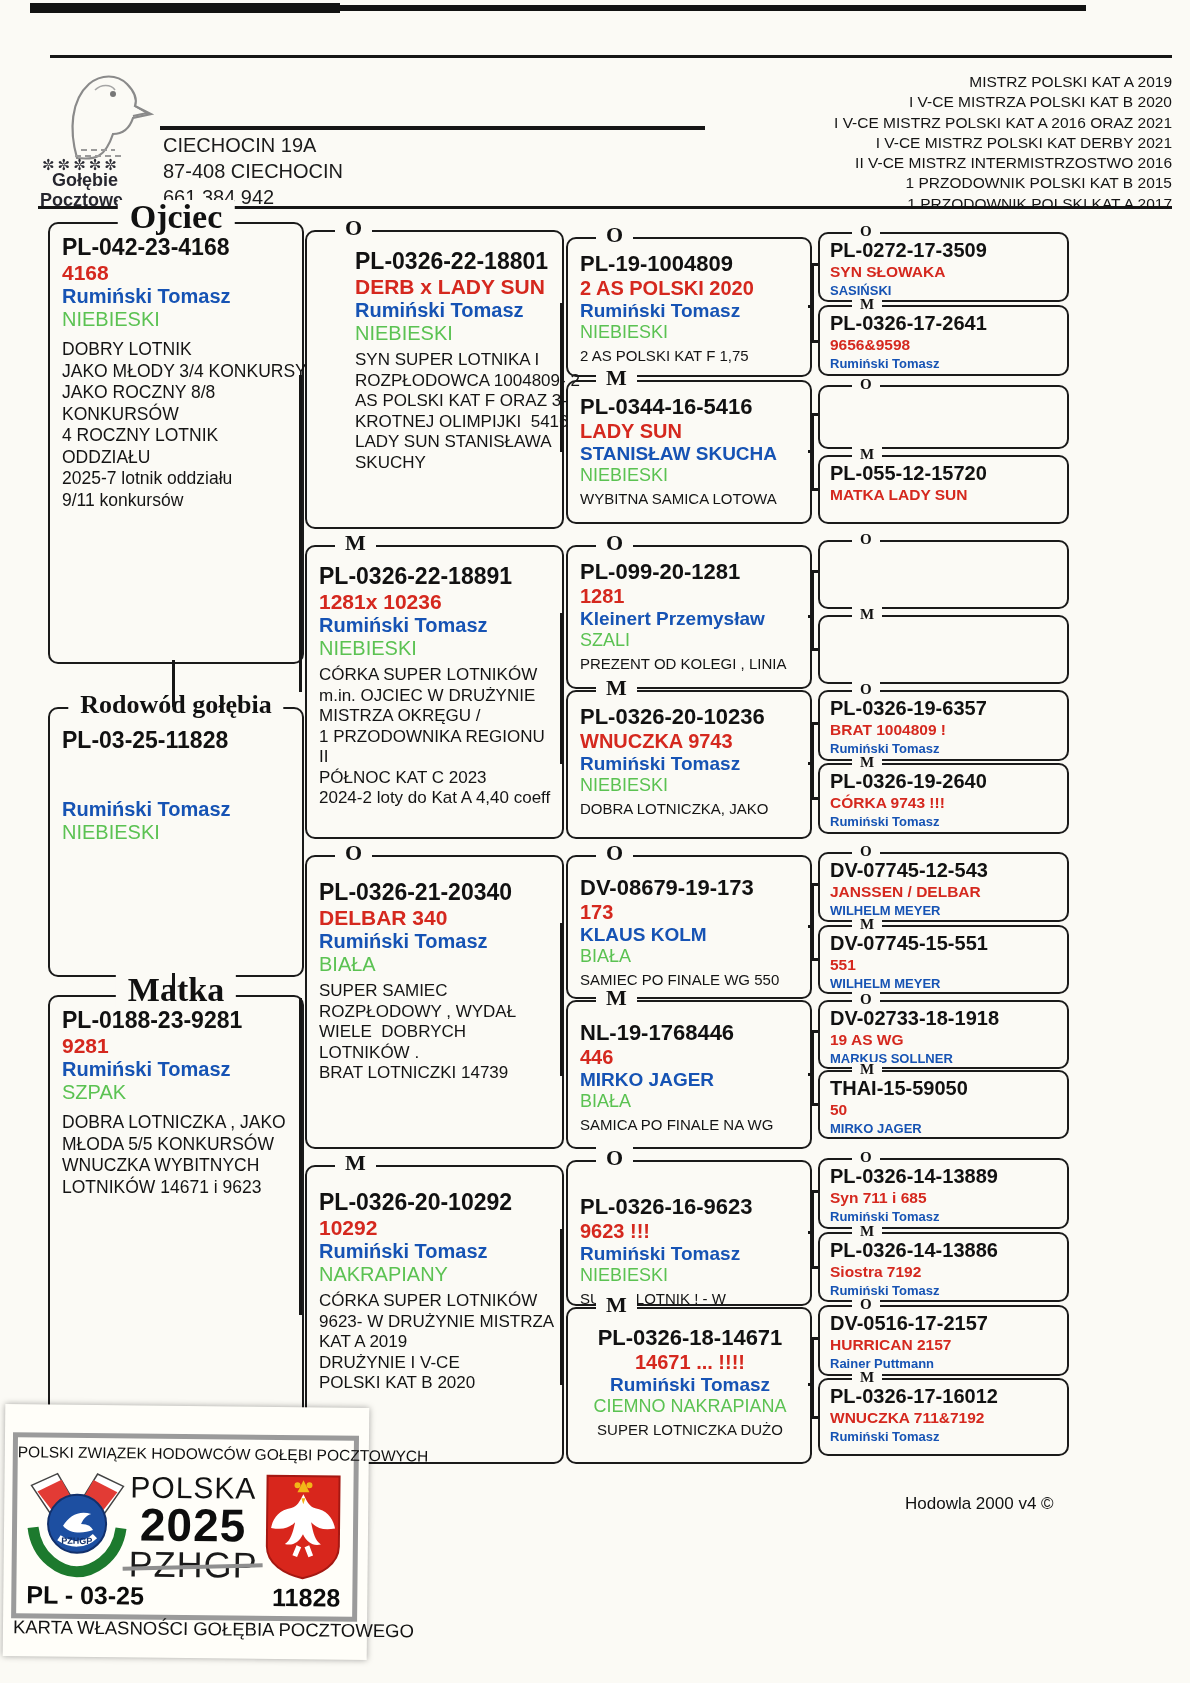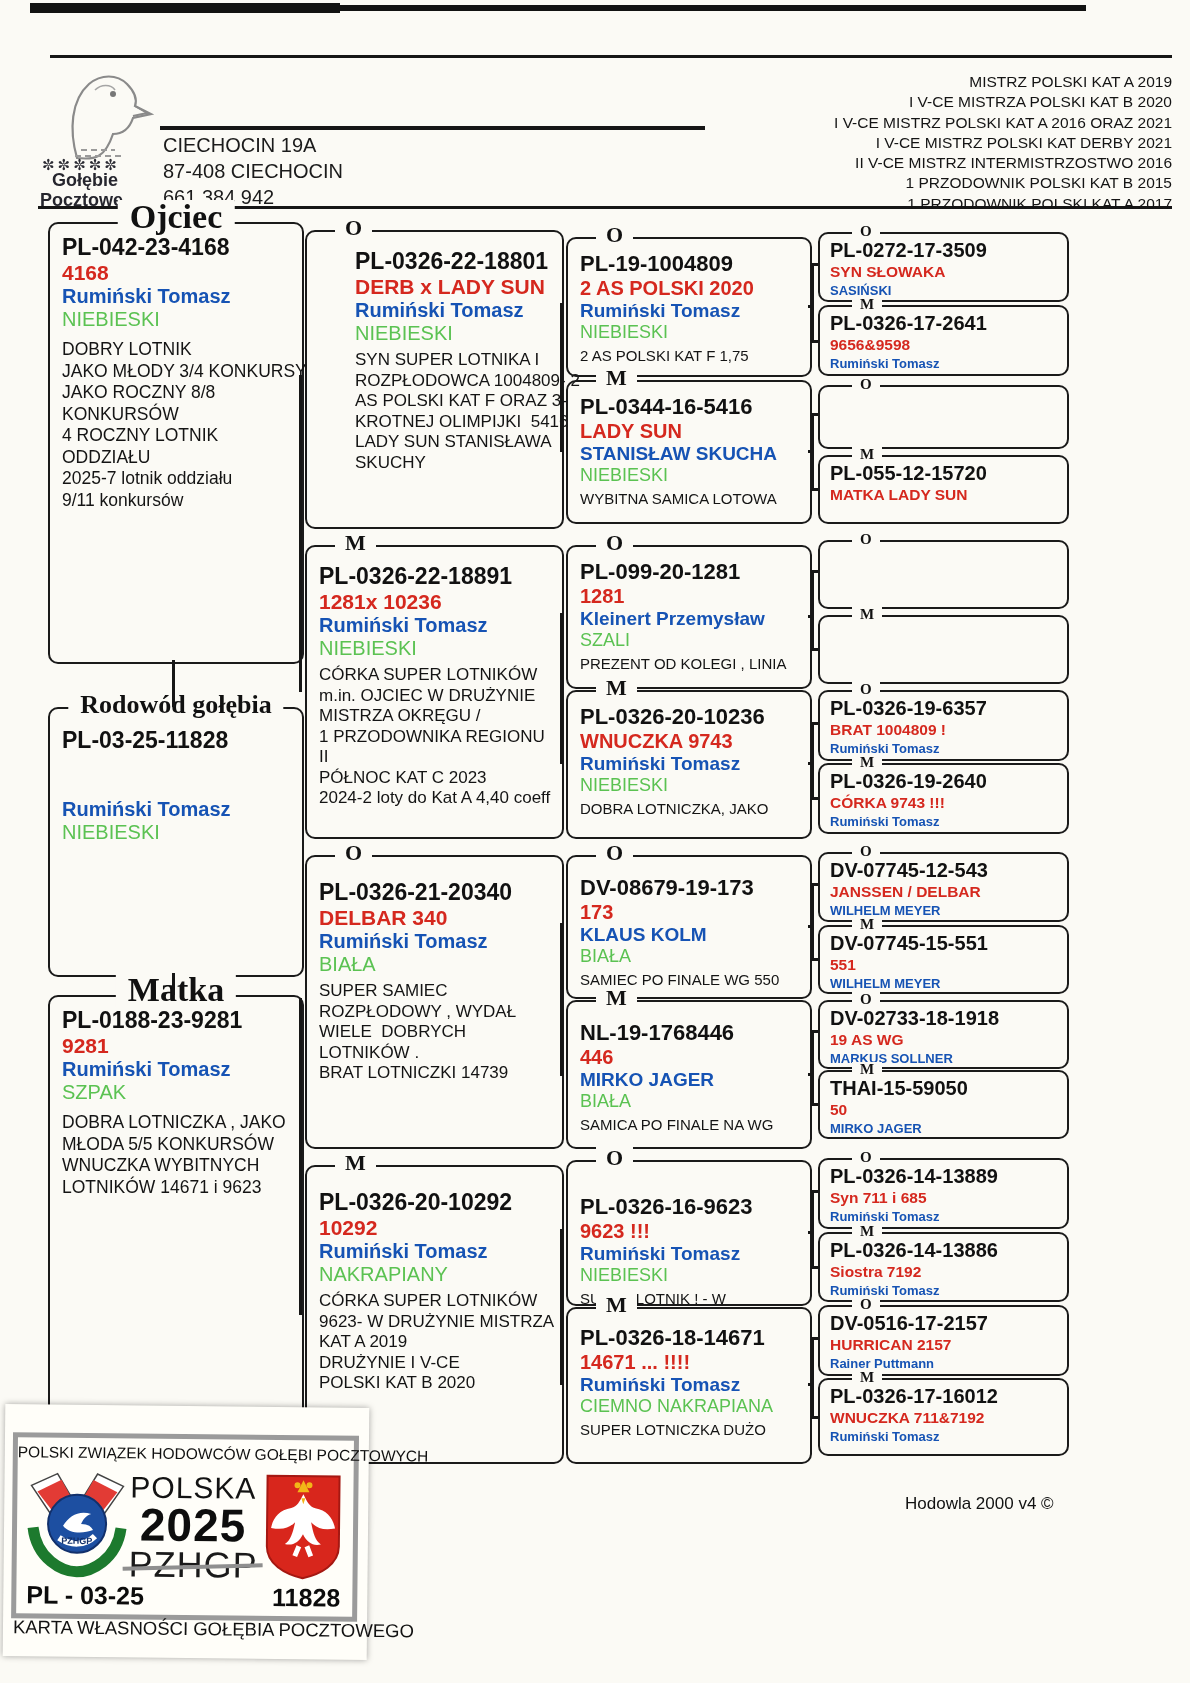--- a/index.html
+++ b/index.html
@@ -248,21 +248,21 @@
     <div class="pad" style="padding-top:32px;">
       <div class="ring">PL-0326-16-9623</div>
       <div class="pname">9623 !!!</div>
       <div class="owner">Rumiński Tomasz</div>
       <div class="pcolor">NIEBIESKI</div>
       <div class="desc">SUPER LOTNIK ! - W</div>
     </div>
   </div>
   <div class="pbox g3" style="left:566px;top:1307px;width:242px;height:153px;">
     <span class="omtag serif">M</span>
-    <div class="pad" style="padding-top:16px;">
+    <div class="pad" style="padding-top:16px;text-align:center;">
       <div class="ring">PL-0326-18-14671</div>
       <div class="pname">14671 ... !!!!</div>
       <div class="owner">Rumiński Tomasz</div>
       <div class="pcolor">CIEMNO NAKRAPIANA</div>
       <div class="desc">SUPER LOTNICZKA DUŻO</div>
     </div>
   </div>
 
   <div id="gen4-col">
       <div class="pbox g4" style="left: 818px; top: 232px; width: 247px; height: 66px;">

